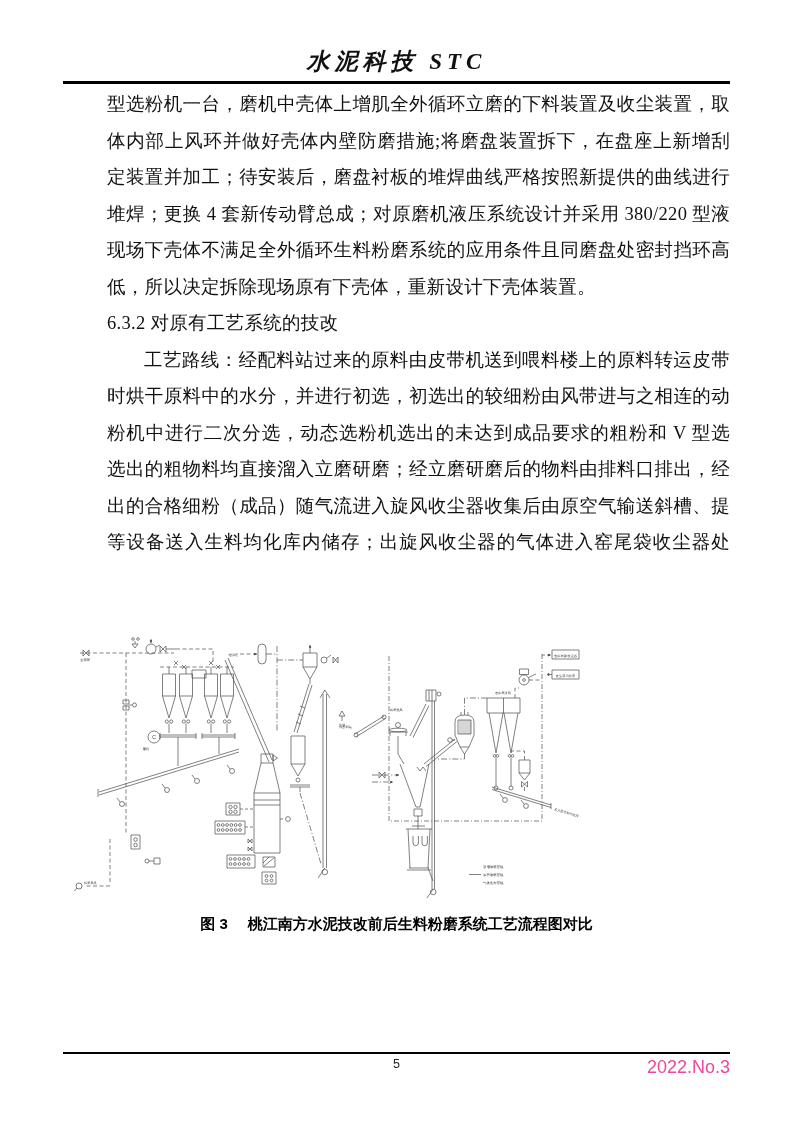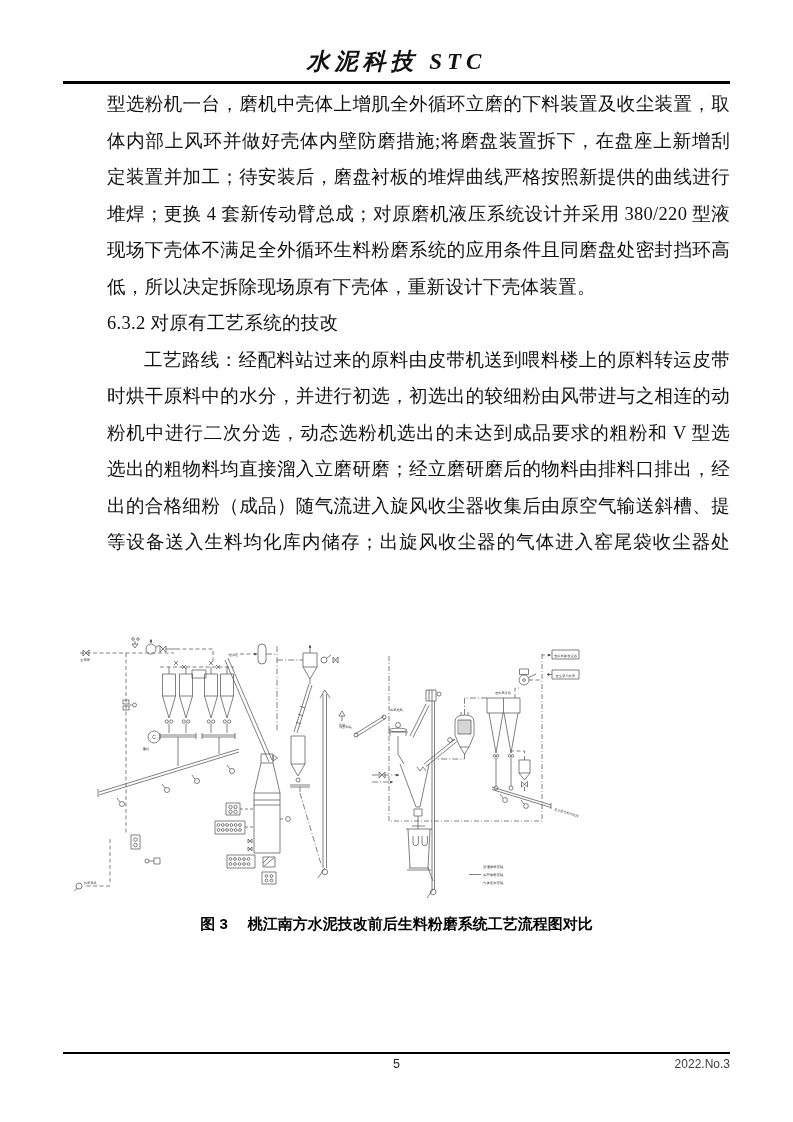--- a/index.html
+++ b/index.html
@@ -33,21 +33,21 @@
   }
   .fig-caption .cap-label{margin-right:20px;}
   
   .footer-rule{position:absolute;left:63px;width:667px;top:1052px;height:2px;background:#000;}
   .page-number{
     position:absolute;left:0;width:100%;top:1057px;text-align:center;
     font-family:"Liberation Sans",sans-serif;font-size:12.5px;color:#222;
   }
   .issue{
     position:absolute;right:63px;top:1057px;
-    font-family:"Liberation Sans",sans-serif;font-size:12px;color:#404040;
+    font-family:"Liberation Sans",sans-serif;font-size:18px;color:#ec4899;
   }
   
   .pfd *{vector-effect:non-scaling-stroke;}
   .pfd text{font-family:"Liberation Sans",sans-serif;fill:#3c3c3c;stroke:none;}
 </style>
 </head>
 <body>
 
 <div class="page">
 

